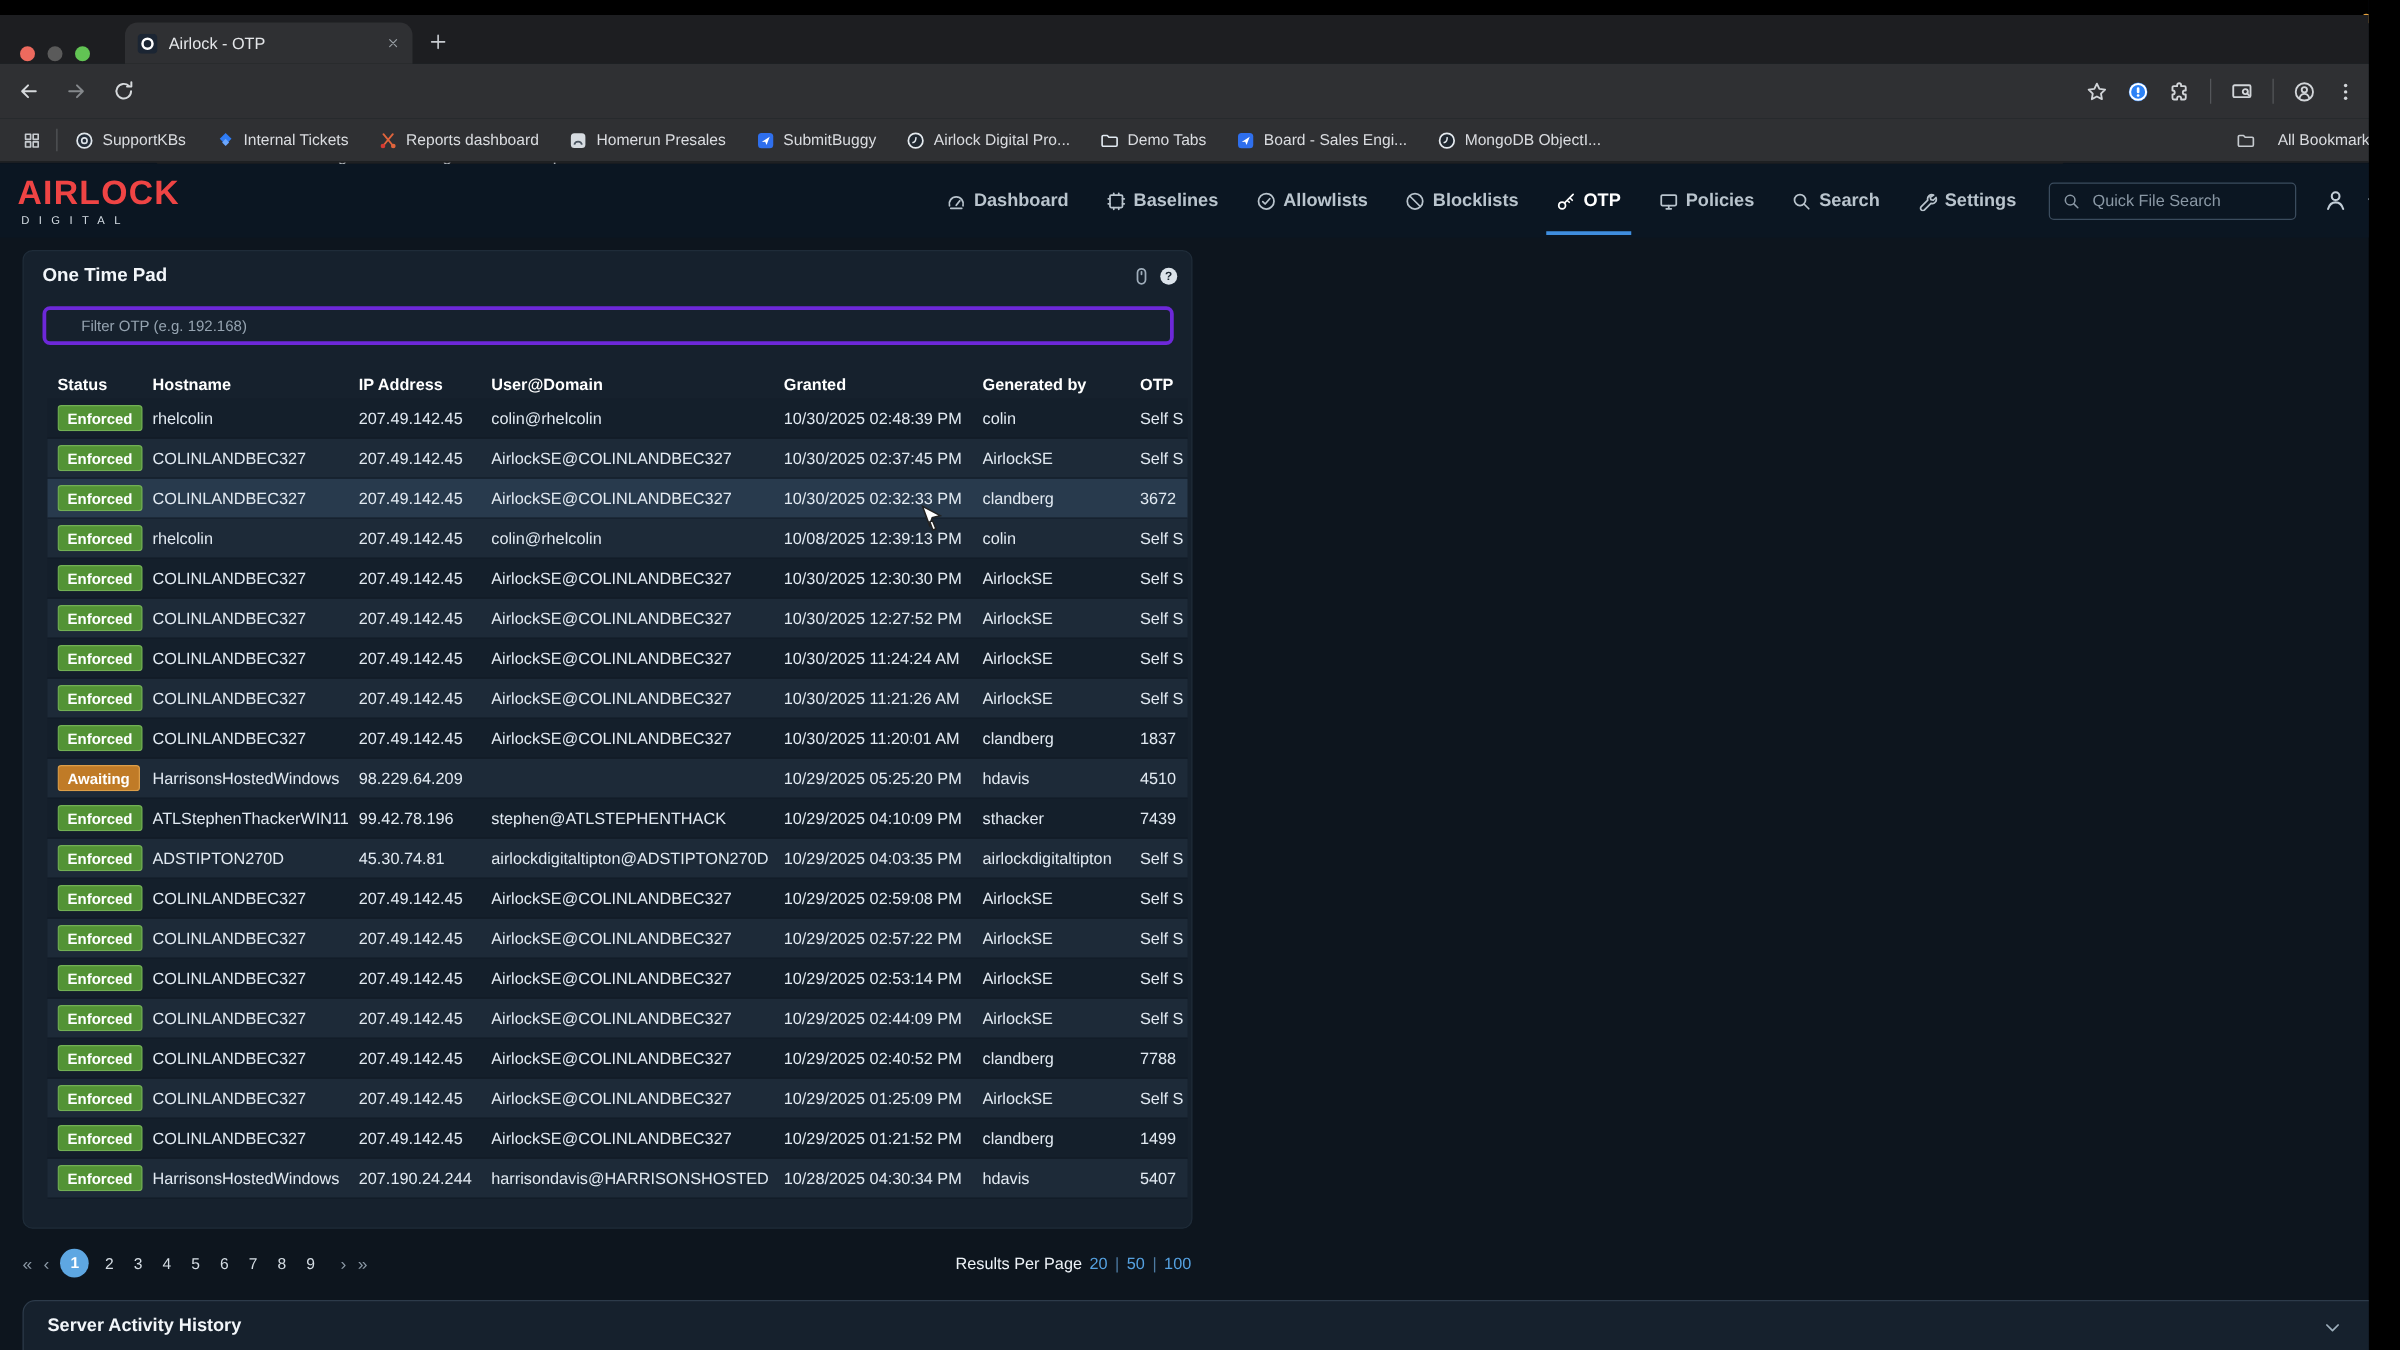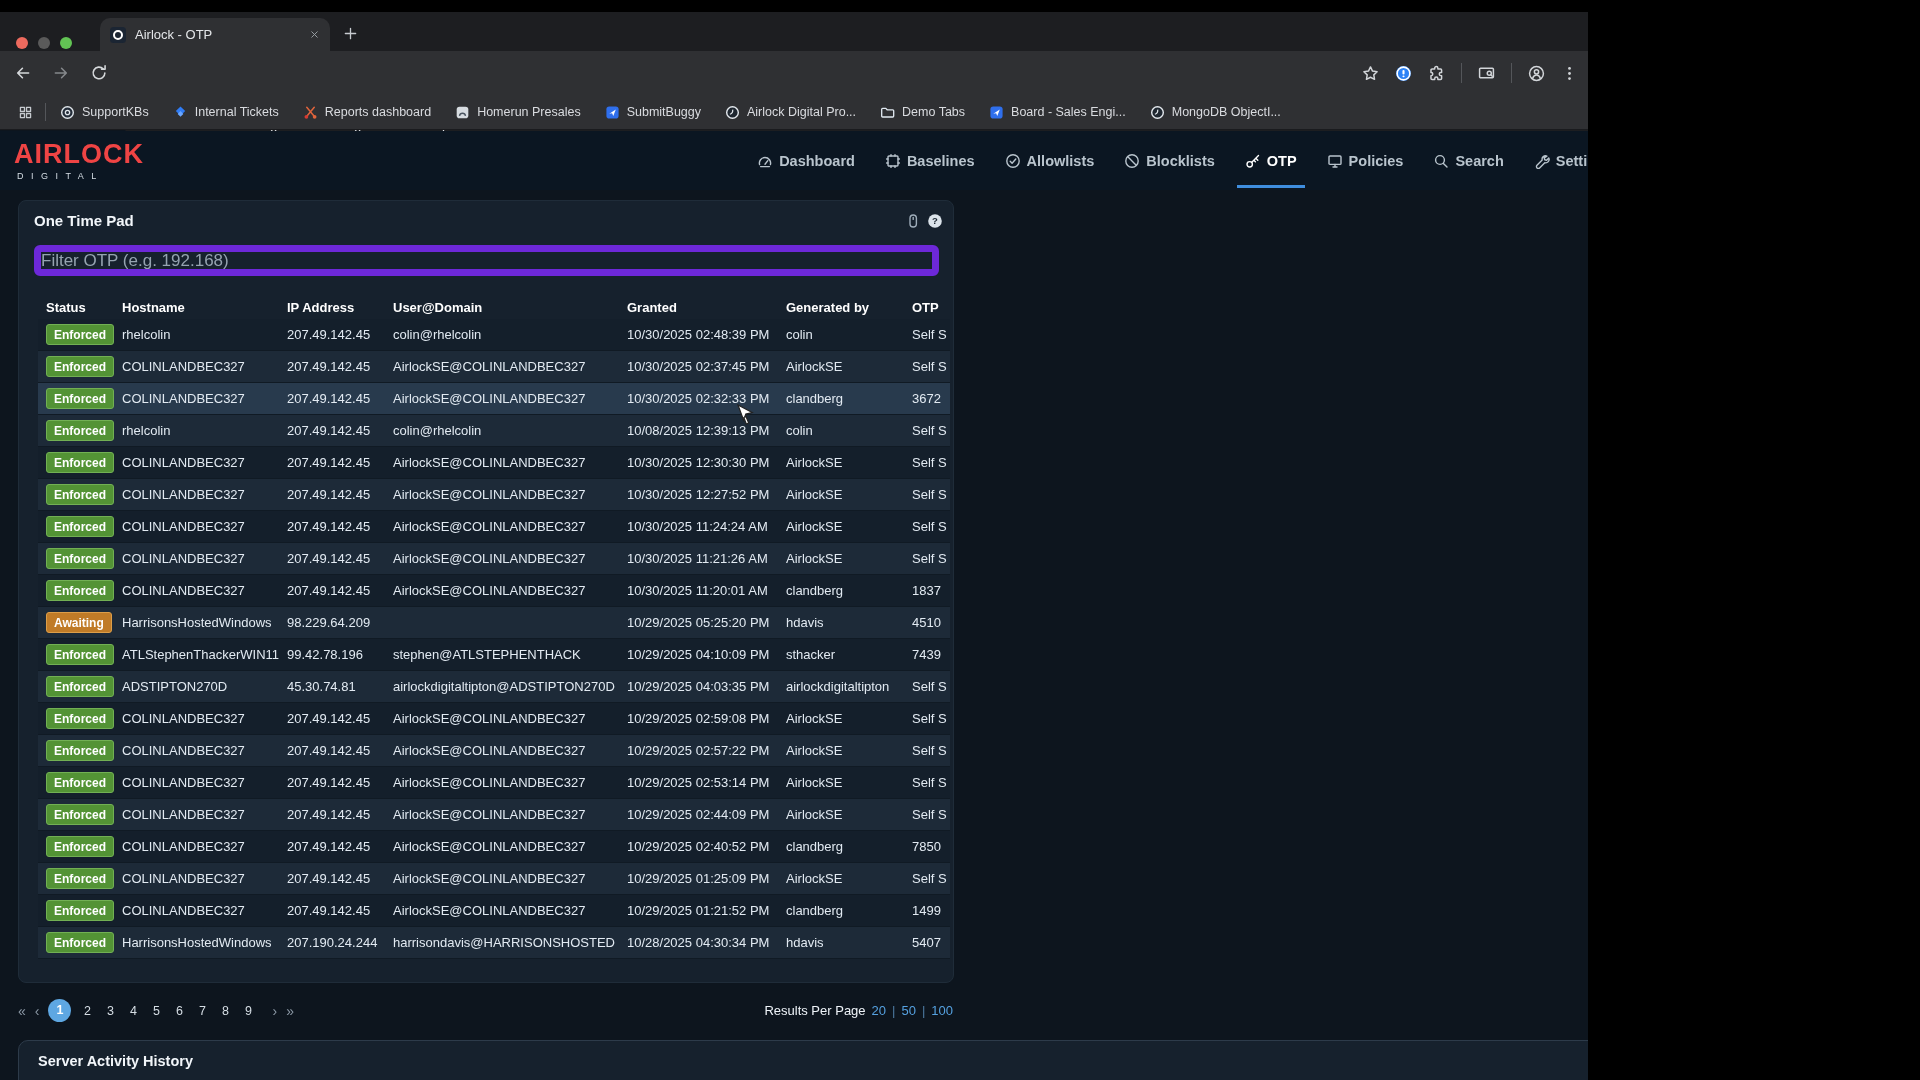--- a/index.html
+++ b/index.html
@@ -1,16 +1,16 @@
 <!DOCTYPE html>
 <html style="--accent-blue: #3f8edf; --link-blue: #55a1e0;"><head>
 <meta charset="utf-8">
 <style>
   html,body{margin:0;padding:0;background:#000;}
-  .screen{position:relative;width:1588px;height:1080px;background:#0d151e;overflow:hidden;
+  .screen{position:relative;width:1895px;height:1080px;background:#0d151e;overflow:hidden;
           font-family:"Liberation Sans",sans-serif;color:#e2eaf2;}
   .ic svg{display:block;}
 
   
   .macos-strip{position:absolute;left:0;top:0;width:1920px;height:12px;background:#000;}
   .rec-dot{position:absolute;left:1889px;top:11px;width:8px;height:8px;border-radius:50%;background:#e8a33d;}
 
   
   .tab-strip{position:absolute;left:0;top:12px;width:1920px;height:39px;background:#1d1e21;}
   .traffic{position:absolute;top:25px;width:12px;height:12px;border-radius:50%;}
@@ -81,23 +81,23 @@
   
   .panel{position:absolute;background:#16212d;border:1px solid #1f2c39;border-radius:8px;box-sizing:border-box;}
   .otp-panel{left:18px;top:200px;width:936px;height:783px;}
   .summary-panel{left:967px;top:200px;width:938px;height:825px;}
   .panel-title{position:absolute;left:15px;top:11px;font-size:15px;font-weight:bold;color:#f2f6fa;}
   .head-ic{position:absolute;top:12px;color:#9fadba;}
   .head-ic svg{width:16px;height:16px;}
   .ic-mouse{left:886px;}
   .ic-help{left:908px;}
 
-  .filter-input{position:absolute;left:15px;top:44px;width:905px;height:31px;border:7px solid #6d28d9;
+  .filter-input{position:absolute;left:15px;top:44px;width:905px;height:31px;border:3px solid #6d28d9;
             border-radius:6px;background:transparent;box-sizing:border-box;color:#c9d4de;
-            font-size:17px;font-family:"Liberation Sans",sans-serif;padding:0 0;outline:none;}
+            font-size:12px;font-family:"Liberation Sans",sans-serif;padding:0 28px;outline:none;}
   .filter-input::placeholder{color:#95a3b0;}
 
   .thead{position:absolute;left:19px;top:94px;width:912px;height:24px;display:grid;
          grid-template-columns:76px 165px 106px 234px 159px 126px 39px;align-items:center;
          padding-left:8px;box-sizing:border-box;}
   .hcell{font-size:13px;font-weight:bold;color:#fff;white-space:nowrap;overflow:hidden;}
   .rows{position:absolute;left:19px;top:118px;width:912px;}
   .trow{display:grid;grid-template-columns:76px 165px 106px 234px 159px 126px 39px;align-items:center;
         height:32px;padding-left:8px;box-sizing:border-box;background:#141f2b;border-bottom:1px solid #101a24;}
   .trow:nth-child(even){background:#1d2a38;}
@@ -690,21 +690,21 @@
 
         <div class="trow">
           <div class="cell">
             <span class="badge" style="background: rgb(83, 147, 53); border-color: rgb(114, 176, 84);">Enforced</span>
           </div>
           <div class="cell">COLINLANDBEC327</div>
           <div class="cell">207.49.142.45</div>
           <div class="cell">AirlockSE@COLINLANDBEC327</div>
           <div class="cell">10/29/2025 02:40:52 PM</div>
           <div class="cell">clandberg</div>
-          <div class="cell">7850</div>
+          <div class="cell">7788</div>
         </div>
 
         <div class="trow">
           <div class="cell">
             <span class="badge" style="background: rgb(83, 147, 53); border-color: rgb(114, 176, 84);">Enforced</span>
           </div>
           <div class="cell">COLINLANDBEC327</div>
           <div class="cell">207.49.142.45</div>
           <div class="cell">AirlockSE@COLINLANDBEC327</div>
           <div class="cell">10/29/2025 01:25:09 PM</div>

